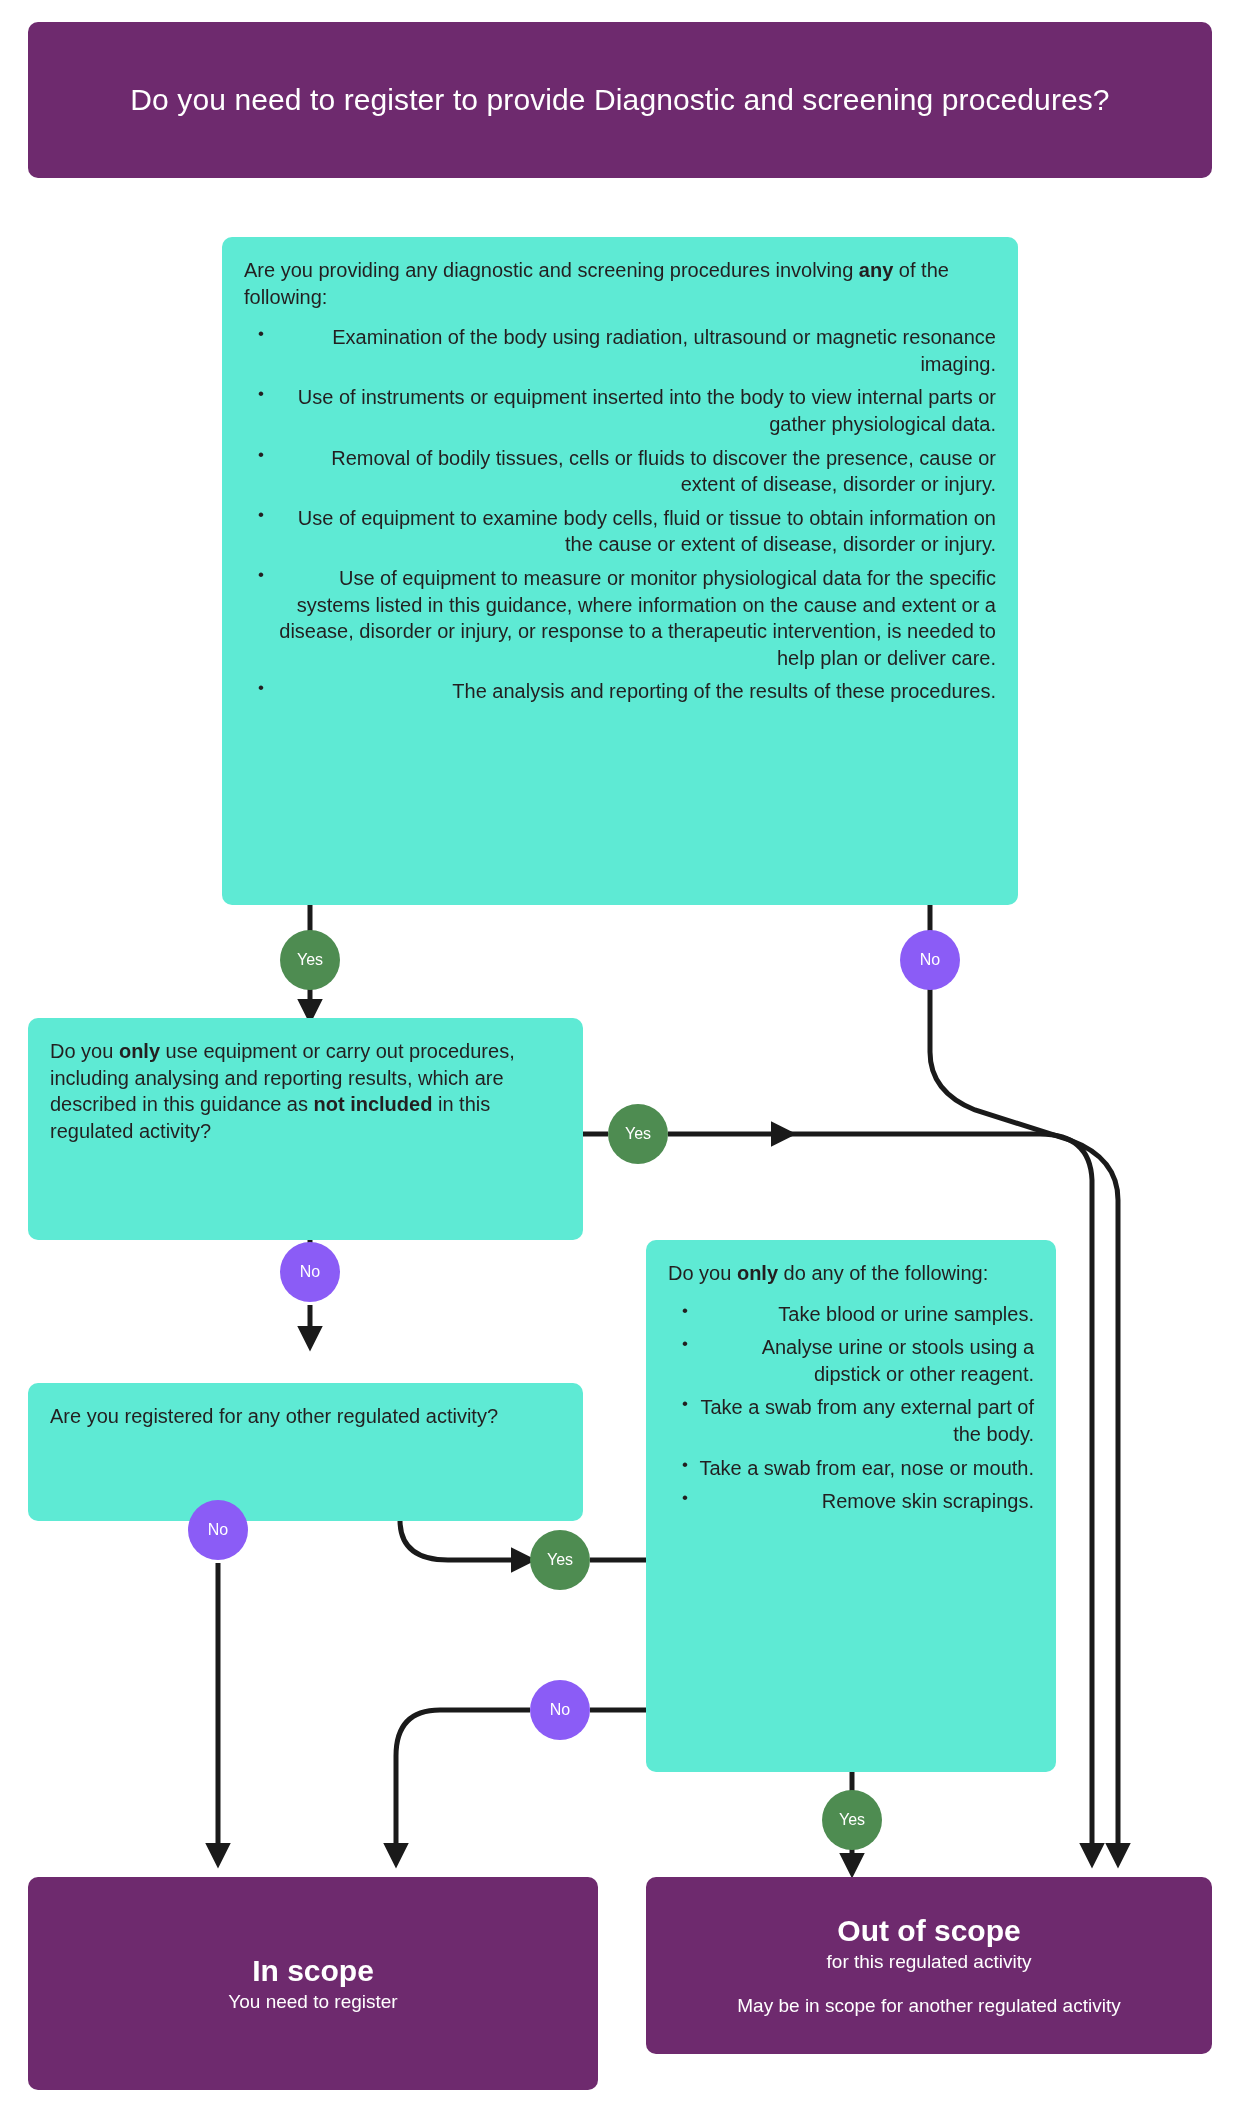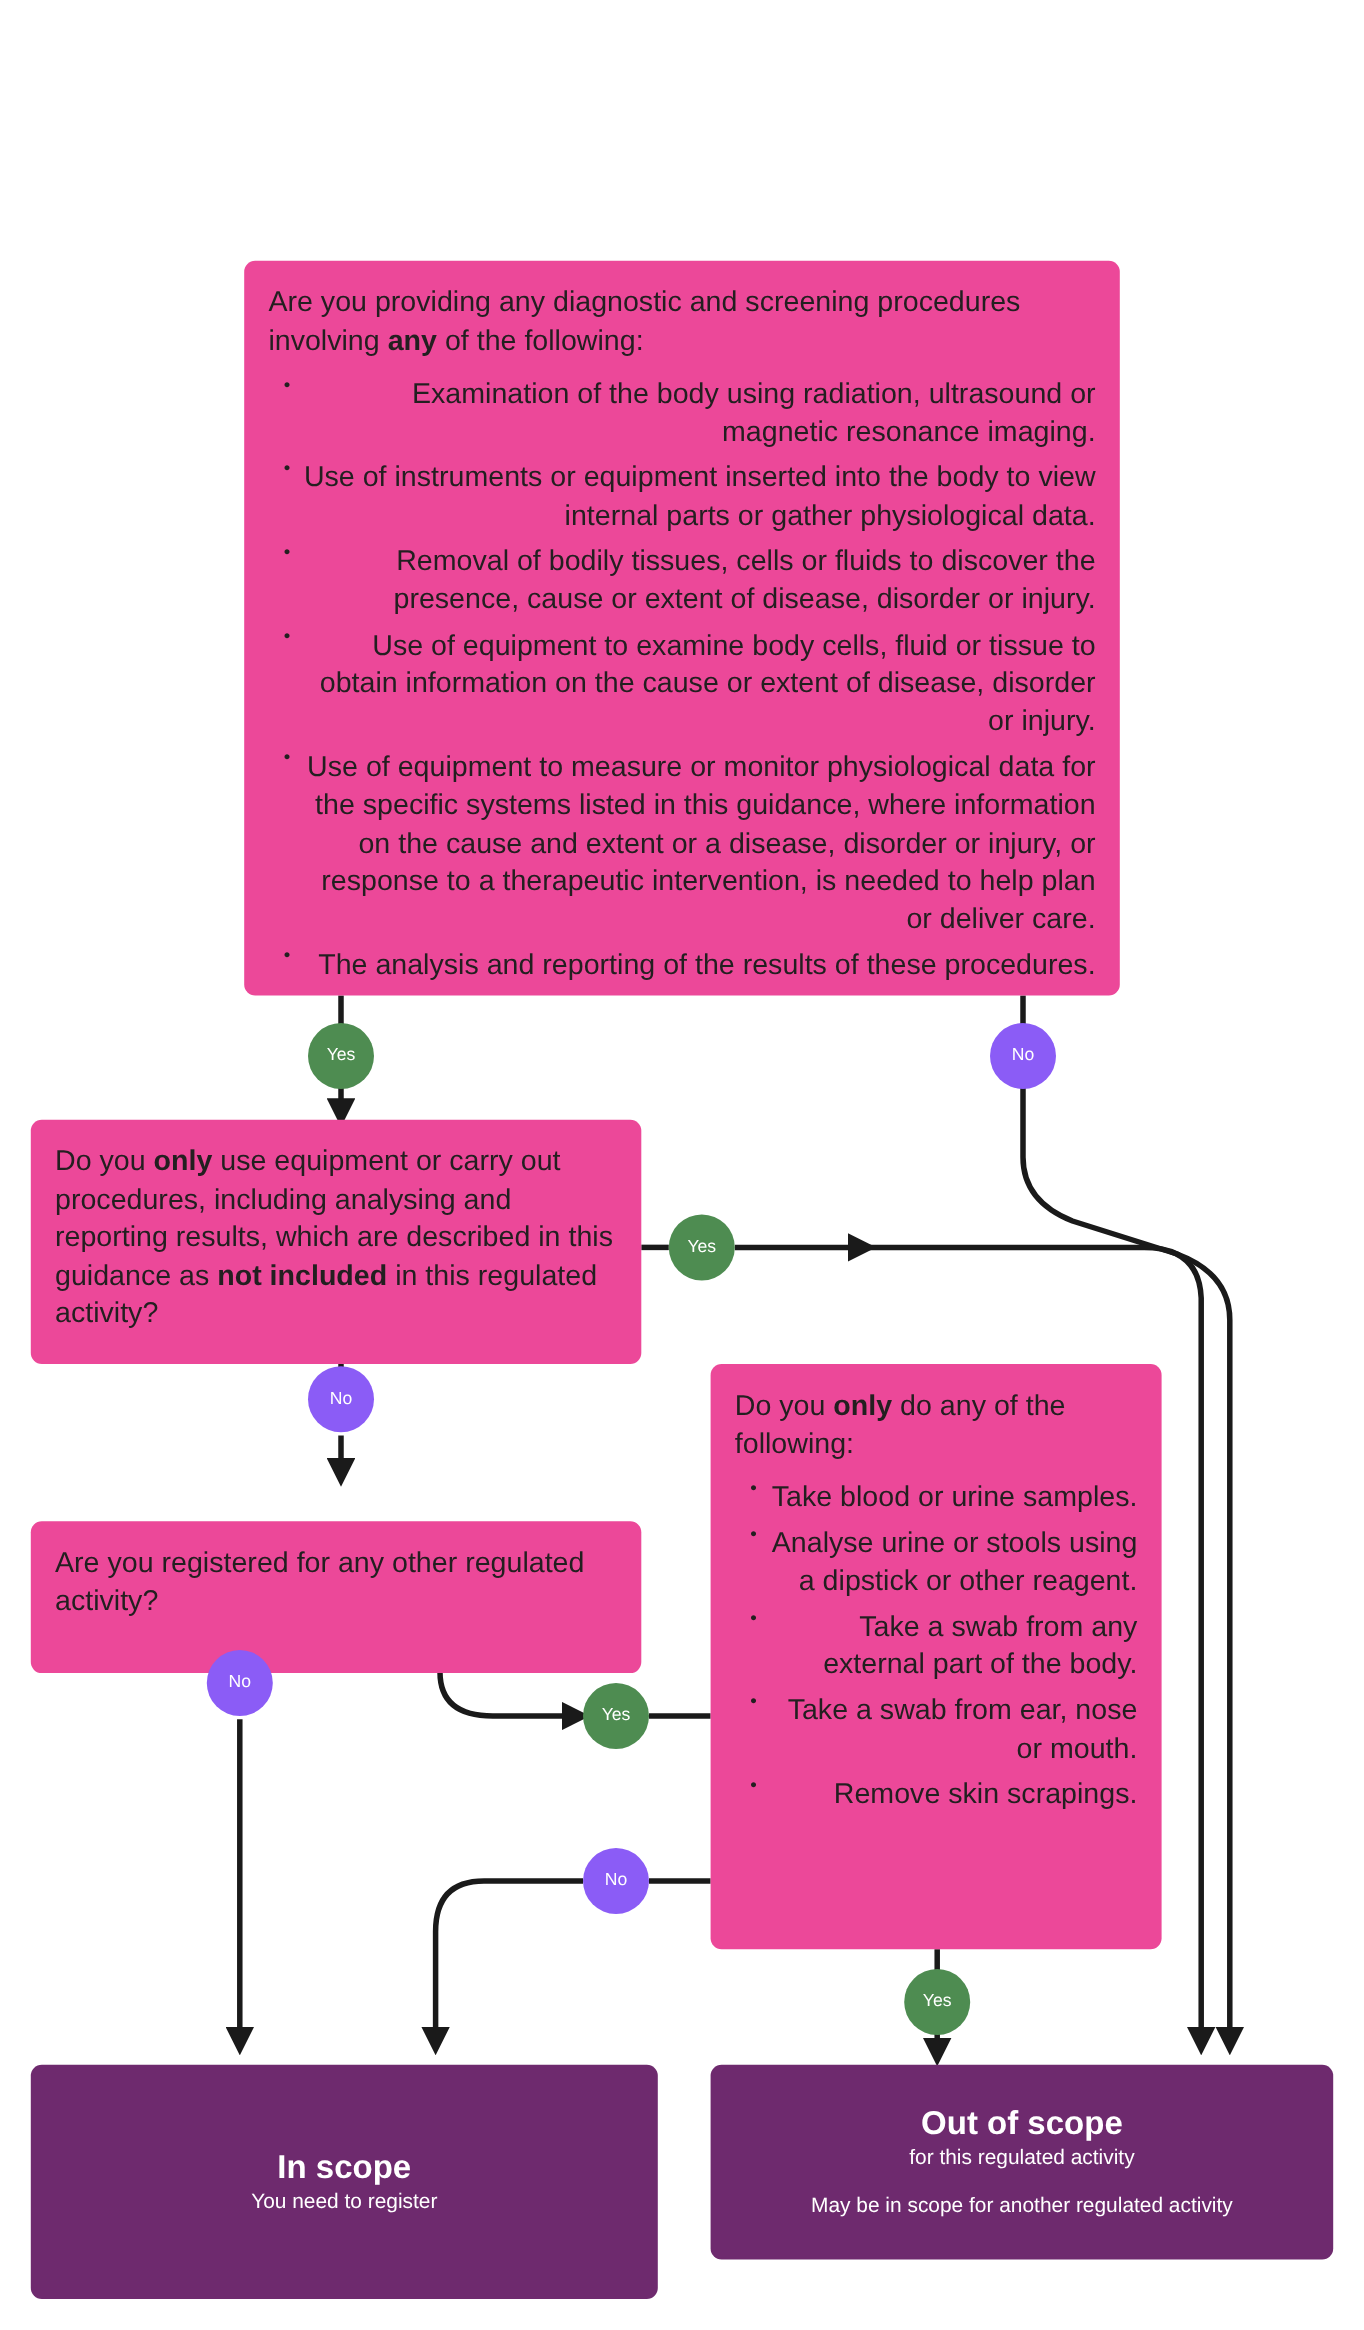--- a/index.html
+++ b/index.html
@@ -62,24 +62,24 @@
     margin-top: 2px;
   }
   .result-sub2 {
     font-size: 19px;
     font-weight: 400;
     line-height: 1.3;
     margin-top: 20px;
   }
   
   .grey-box {
-    background: #ec4899;
+    background: #5eead4;
     border-radius: 10px;
     padding: 20px 22px 20px 22px;
-    font-size: 26px;
+    font-size: 20px;
     line-height: 1.33;
     color: #231f20;
   }
   .grey-box p {
     margin: 0;
   }
   .grey-box ul {
     list-style: none;
     margin: 14px 0 0 0;
     padding: 0 0 0 14px;
@@ -150,20 +150,23 @@
       <path d="M 590 1560 L 646 1560"></path>
 
       <path d="M 646 1710 L 590 1710"></path>
       <path d="M 530 1710 L 440 1710 Q 396 1710 396 1756 L 396 1862" marker-end="url(#arrow)"></path>
 
       <path d="M 852 1772 L 852 1795"></path>
       <path d="M 852 1835 L 852 1872" marker-end="url(#arrow)"></path>
     </g>
   </svg>
 
+  <div class="node purple-box" style="left:28px; top:22px; width:1184px; height:156px;">
+    <div class="header-title">Do you need to register to provide Diagnostic and screening procedures?</div>
+  </div>
 
   <div class="node grey-box" style="left:222px; top:237px; width:796px; height:668px;">
     <p>
       <span>Are you providing any diagnostic and screening procedures involving </span><b>any</b><span> of the following:</span>
     </p>
     <ul>
       <li>Examination of the body using radiation, ultrasound or magnetic resonance imaging.</li>
       <li>Use of instruments or equipment inserted into the body to view internal parts or gather physiological data.</li>
       <li>Removal of bodily tissues, cells or fluids to discover the presence, cause or extent of disease, disorder or injury.</li>
       <li>Use of equipment to examine body cells, fluid or tissue to obtain information on the cause or extent of disease, disorder or injury.</li>

